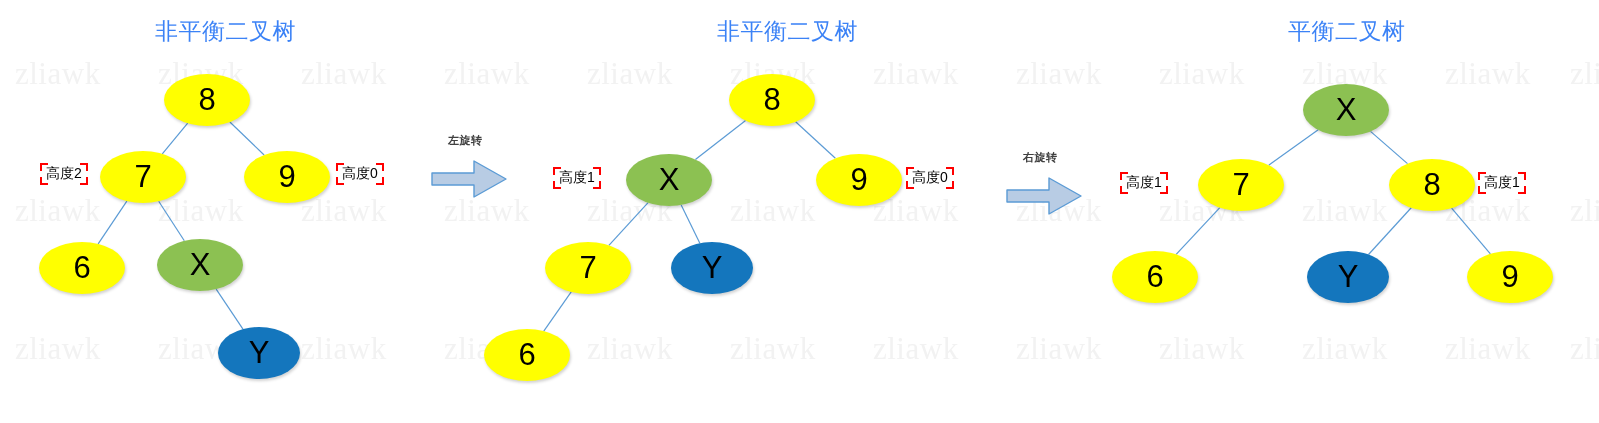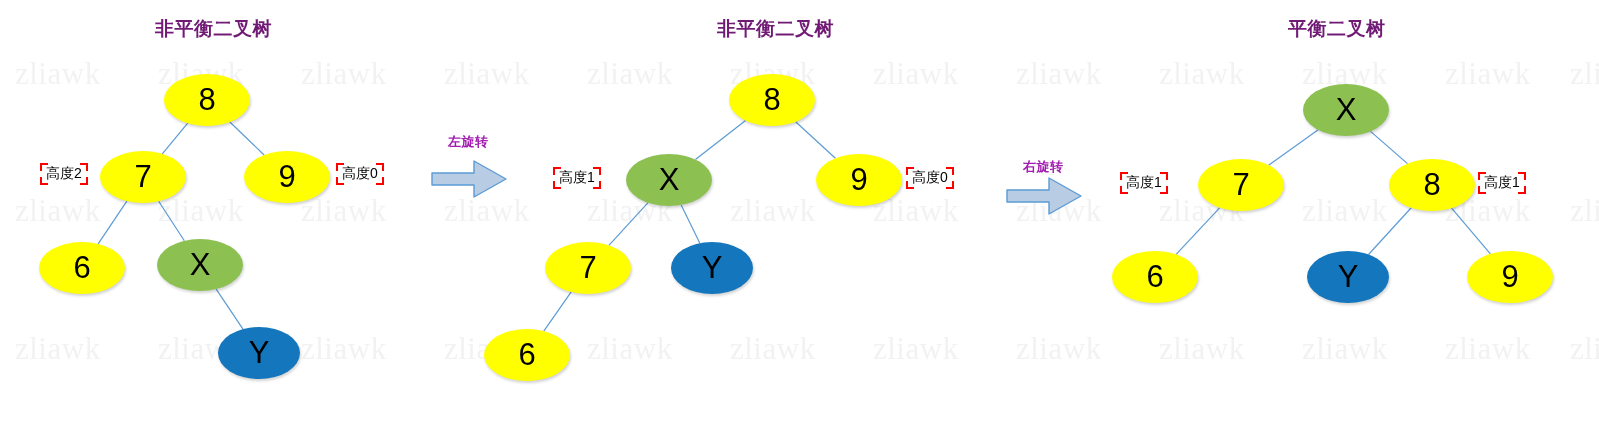--- a/index.html
+++ b/index.html
@@ -61,23 +61,23 @@
     line-height: 1;
   }
   .node.yellow { background: #ffff00; }
   .node.green  { background: #8cc152; }
   .node.blue   { background: #1476bd; }
   .node span { transform: translateY(-1px); }
 
   
   .title {
     position: absolute;
-    color: #701a75;
-    font-size: 19px;
-    font-weight: bold;
+    color: #3b82f6;
+    font-size: 23px;
+    font-weight: normal;
     white-space: nowrap;
     z-index: 4;
     letter-spacing: 0.5px;
   }
 
   
   .hbox {
     position: absolute;
     z-index: 4;
     padding: 2px 6px;
@@ -97,22 +97,22 @@
   }
   .hbox .c-tl { left: 0;  top: 0;    border-left-width: 2px;  border-top-width: 2px; }
   .hbox .c-tr { right: 0; top: 0;    border-right-width: 2px; border-top-width: 2px; }
   .hbox .c-bl { left: 0;  bottom: 0; border-left-width: 2px;  border-bottom-width: 2px; }
   .hbox .c-br { right: 0; bottom: 0; border-right-width: 2px; border-bottom-width: 2px; }
 
   
   .arrow-group { position: absolute; z-index: 4; }
   .arrow-label {
     position: absolute;
-    color: #a21caf;
-    font-size: 13px;
+    color: #404040;
+    font-size: 11px;
     font-weight: bold;
     white-space: nowrap;
     letter-spacing: 0.5px;
   }
 </style>
 </head>
 <body>
 
 <div id="canvas">
 
@@ -237,20 +237,20 @@
       <div class="title" style="left: 1288px; top: 16px;">平衡二叉树</div>
       <div class="hbox" style="left: 1120px; top: 172px;"><span class="corner c-tl"></span><span class="corner c-tr"></span><span class="corner c-bl"></span><span class="corner c-br"></span><span>高度1</span></div>
       <div class="hbox" style="left: 1478px; top: 172px;"><span class="corner c-tl"></span><span class="corner c-tr"></span><span class="corner c-bl"></span><span class="corner c-br"></span><span>高度1</span></div>
       <div class="arrow-group" style="left: 430px; top: 133px;">
         <div class="arrow-label" style="left: 18px; top: 0px;">左旋转</div>
         <svg width="80" height="48" style="position: absolute; left: 0px; top: 22px;">
           <polygon points="2,18 44,18 44,6 76,24 44,42 44,30 2,30" fill="#b8cce4" stroke="#5b9bd5" stroke-width="1.4" stroke-linejoin="round"></polygon>
         </svg>
       </div>
       <div class="arrow-group" style="left: 1005px; top: 150px;">
-        <div class="arrow-label" style="left: 18px; top: 8px;">右旋转</div>
+        <div class="arrow-label" style="left: 18px; top: 0px;">右旋转</div>
         <svg width="80" height="48" style="position: absolute; left: 0px; top: 22px;">
           <polygon points="2,18 44,18 44,6 76,24 44,42 44,30 2,30" fill="#b8cce4" stroke="#5b9bd5" stroke-width="1.4" stroke-linejoin="round"></polygon>
         </svg>
       </div>
     </div>
 
 </div>
 
 </body></html>

